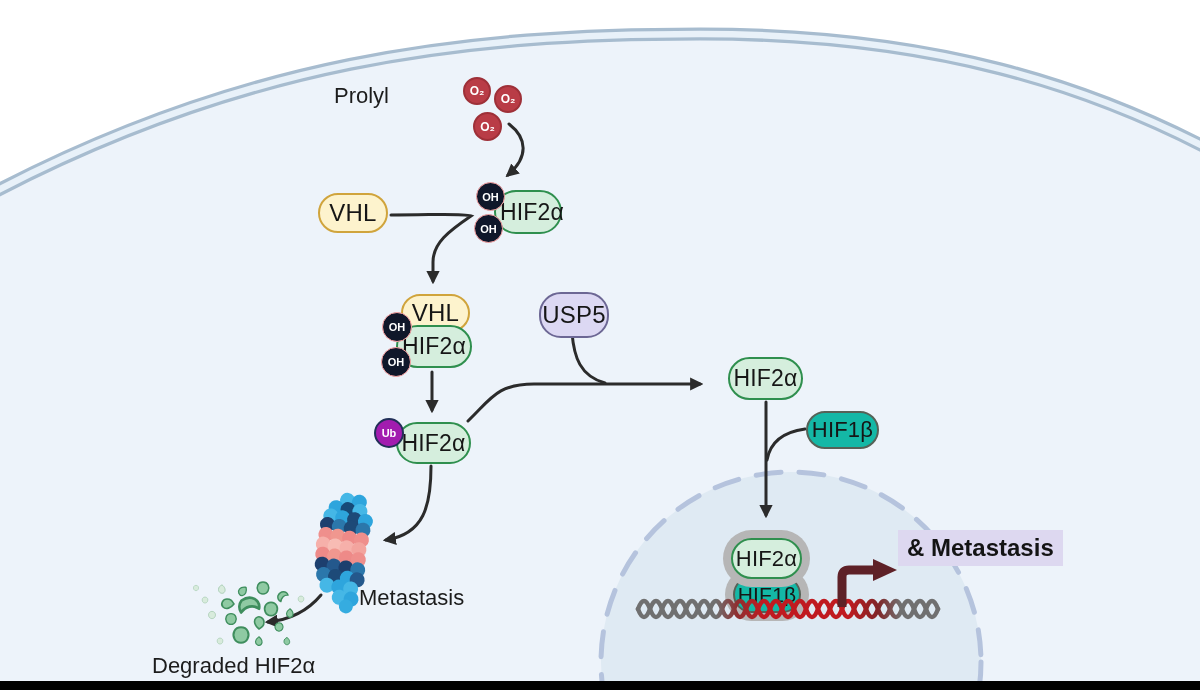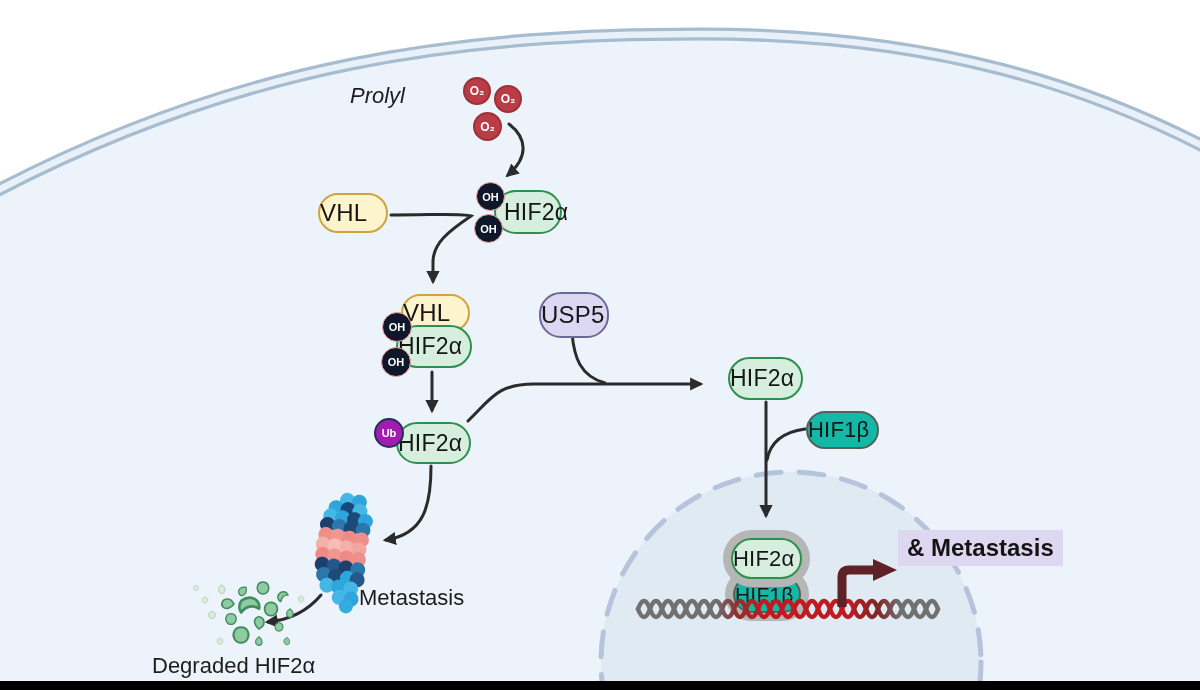--- a/index.html
+++ b/index.html
@@ -2,21 +2,21 @@
 <html><head>
 <meta charset="utf-8">
 <style>
   html,body{margin:0;padding:0;background:#fff;}
   .canvas{
     position:relative;width:1200px;height:690px;overflow:hidden;background:#ffffff;
     font-family:"Liberation Sans",sans-serif;color:#1c1c1c;
   }
   svg.layer{position:absolute;left:0;top:0;pointer-events:none;}
   .pill{
-    position:absolute;display:flex;align-items:center;
+    position:absolute;display:flex;align-items:center;justify-content:center;
     box-sizing:border-box;background:#d5eedd;border:2.5px solid #2f8f4e;border-radius:22px;
     font-size:23px;color:#161616;letter-spacing:0.2px;white-space:nowrap;z-index:3;
   }
   .pill.vhl{background:#fdf3cd;border-color:#d0a43c;font-size:24px;}
   .pill.usp5{background:#dcd8f3;border-color:#6c6794;font-size:24px;}
   .pill.hif1b{background:#14b8a6;border-color:#566257;font-size:22px;}
   .pill.nucpill{box-shadow:0 0 0 8px #b6b6b6;}
   .dot{
     position:absolute;display:flex;align-items:center;justify-content:center;
     box-sizing:border-box;border-radius:50%;color:#fff;font-weight:bold;z-index:4;
@@ -138,21 +138,21 @@
         <path transform="translate(222,589) scale(0.7)" d="M0,-6 C4,-3 6,2 3,5 C0,8 -5,5 -5,1 C-5,-3 -3,-4 0,-6 Z"></path>
         <path transform="translate(205,600) scale(0.5)" d="M0,-6 C5,-6 7,-1 5,3 C3,7 -3,7 -5,3 C-7,-1 -5,-6 0,-6 Z"></path>
         <path transform="translate(212,615) scale(0.6)" d="M0,-6 C5,-6 7,-1 5,3 C3,7 -3,7 -5,3 C-7,-1 -5,-6 0,-6 Z"></path>
         <path transform="translate(220,641) scale(0.5)" d="M0,-6 C5,-6 7,-1 5,3 C3,7 -3,7 -5,3 C-7,-1 -5,-6 0,-6 Z"></path>
         <path transform="translate(301,599) scale(0.5)" d="M0,-6 C5,-6 7,-1 5,3 C3,7 -3,7 -5,3 C-7,-1 -5,-6 0,-6 Z"></path>
         <path transform="translate(196,588) scale(0.45)" d="M0,-6 C5,-6 7,-1 5,3 C3,7 -3,7 -5,3 C-7,-1 -5,-6 0,-6 Z"></path>
       </g>
     </g>
   </svg>
 
-  <div class="caption" style="left:350px;top:82px;font-style:italic;">
+  <div class="caption" style="left:334px;top:82px;">
     <div>Prolyl</div>
   </div>
 
   <div class="dot o2" style="left:463px;top:77px;width:28px;height:28px;">
       <span>O₂</span>
     </div>
   <div class="dot o2" style="left:494px;top:85px;width:28px;height:28px;">
       <span>O₂</span>
     </div>
   <div class="dot o2" style="left:473px;top:112px;width:29px;height:29px;">

